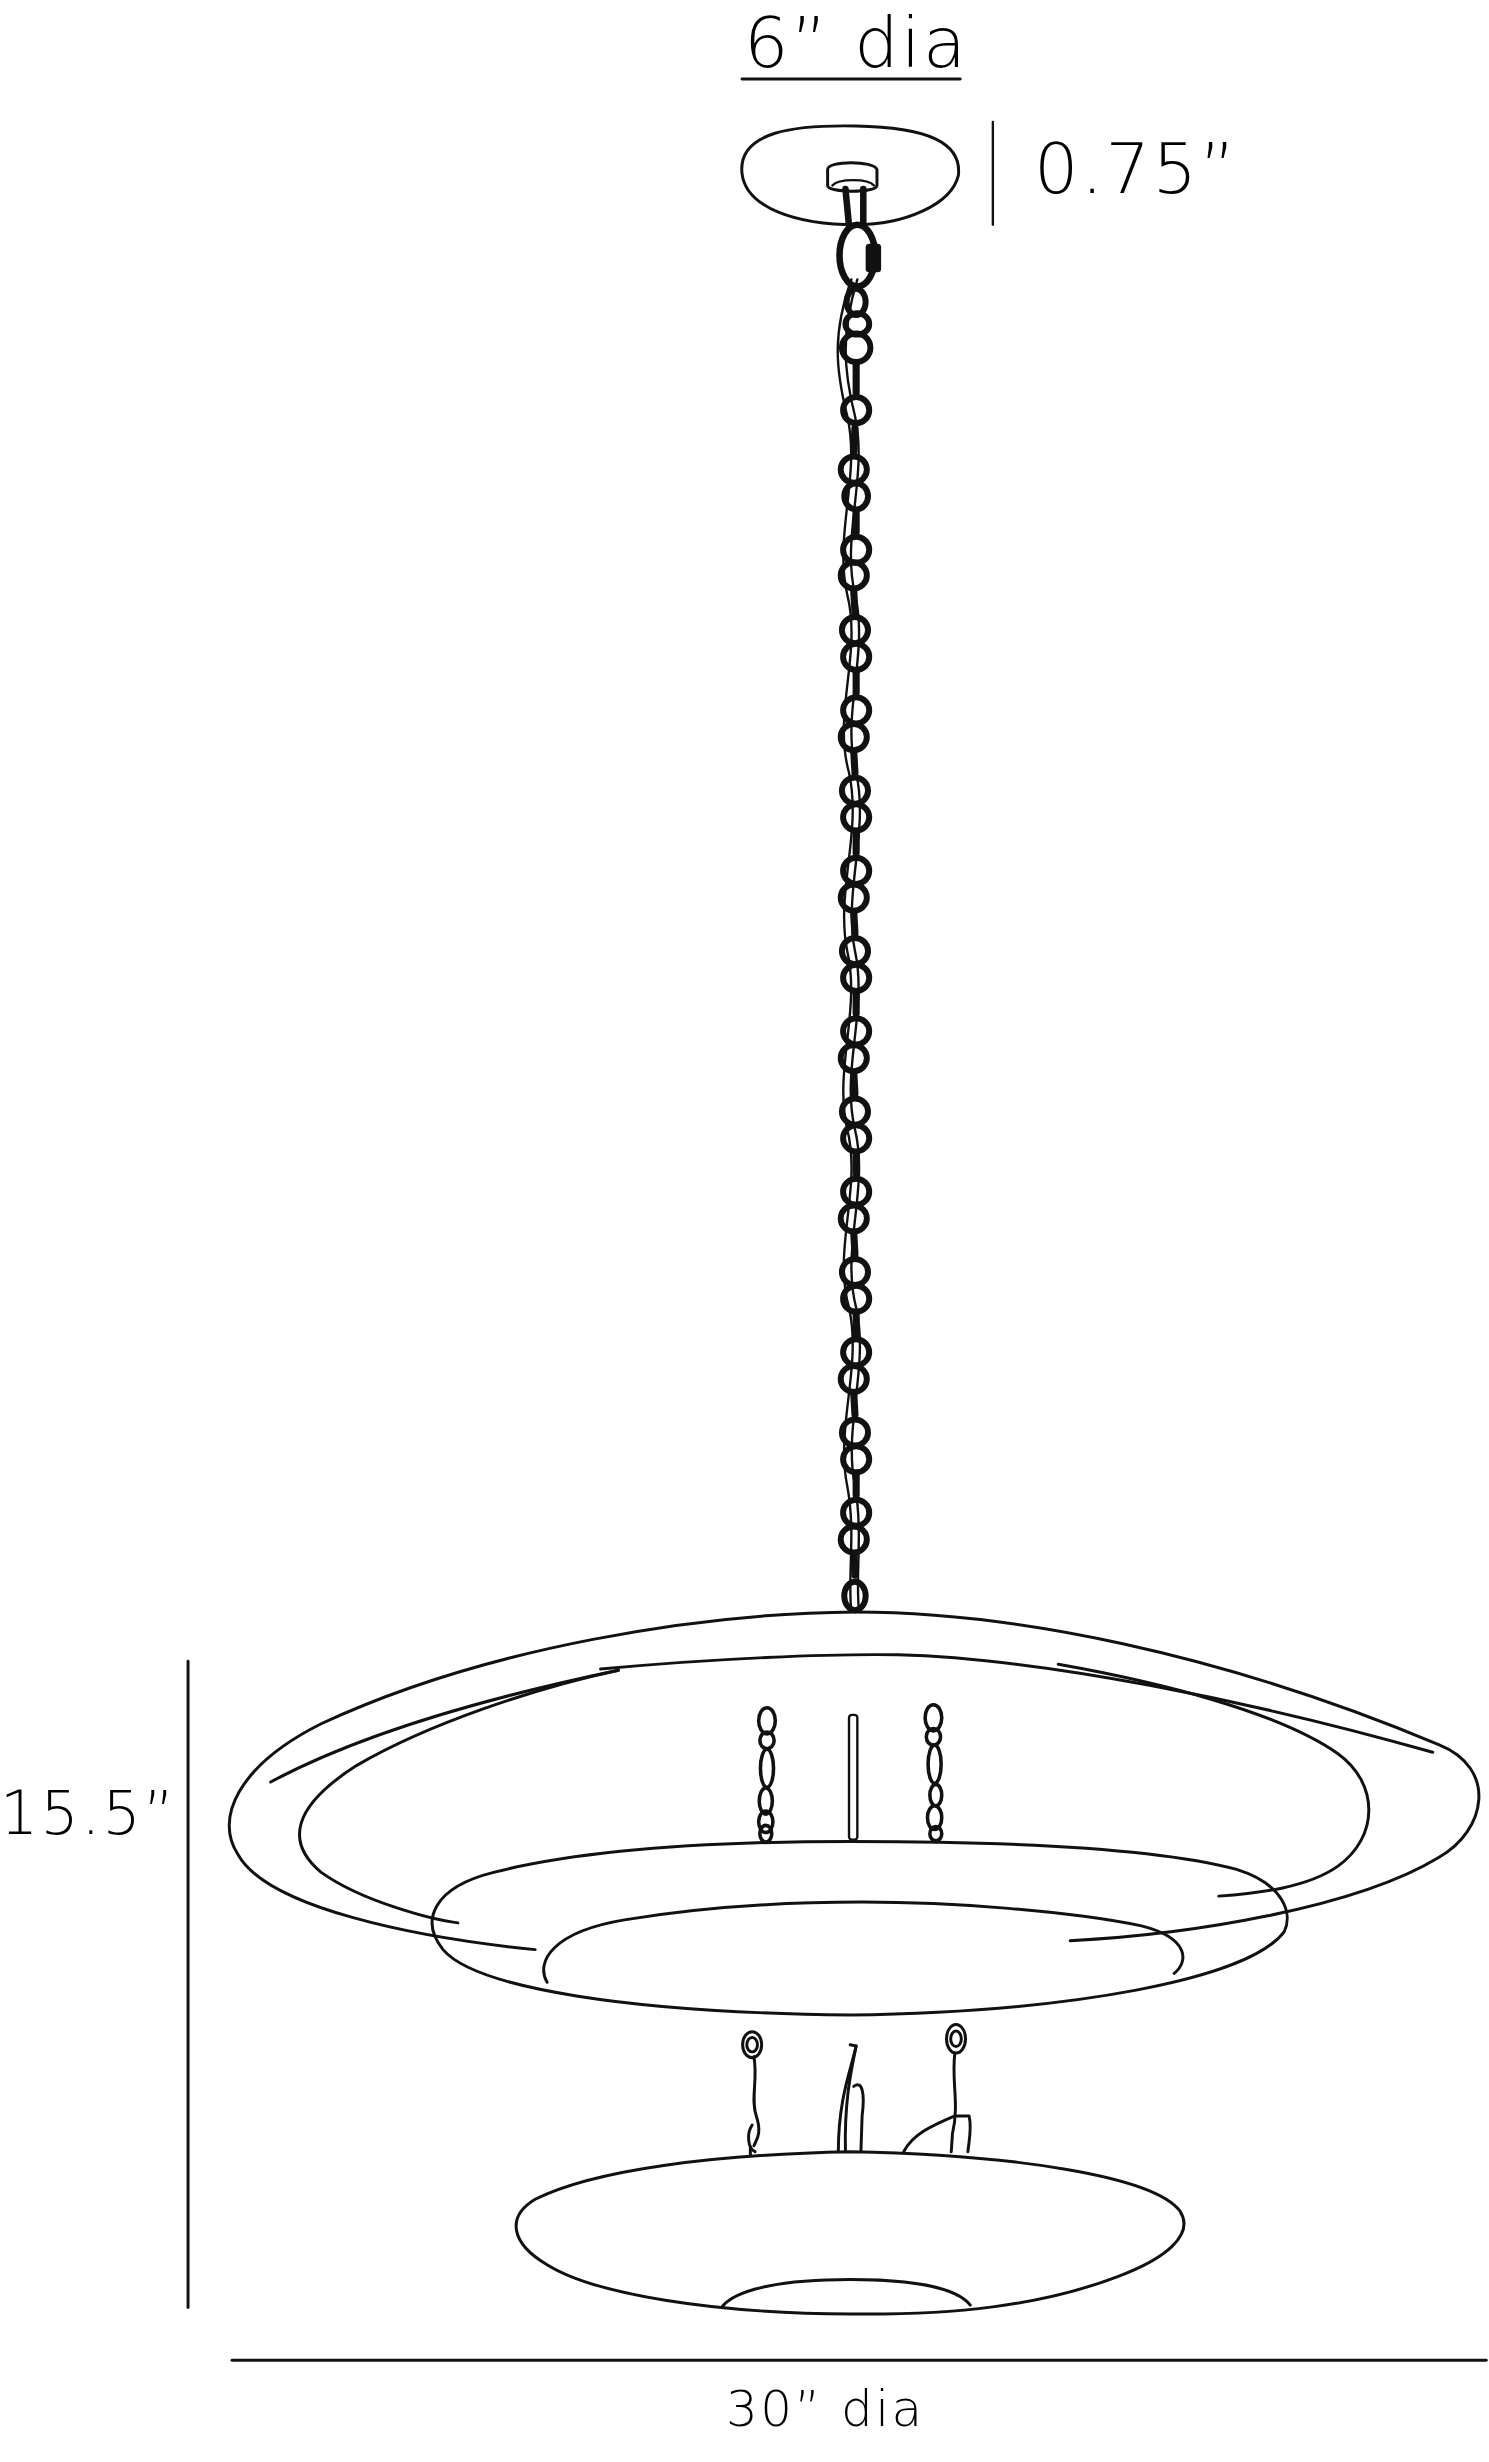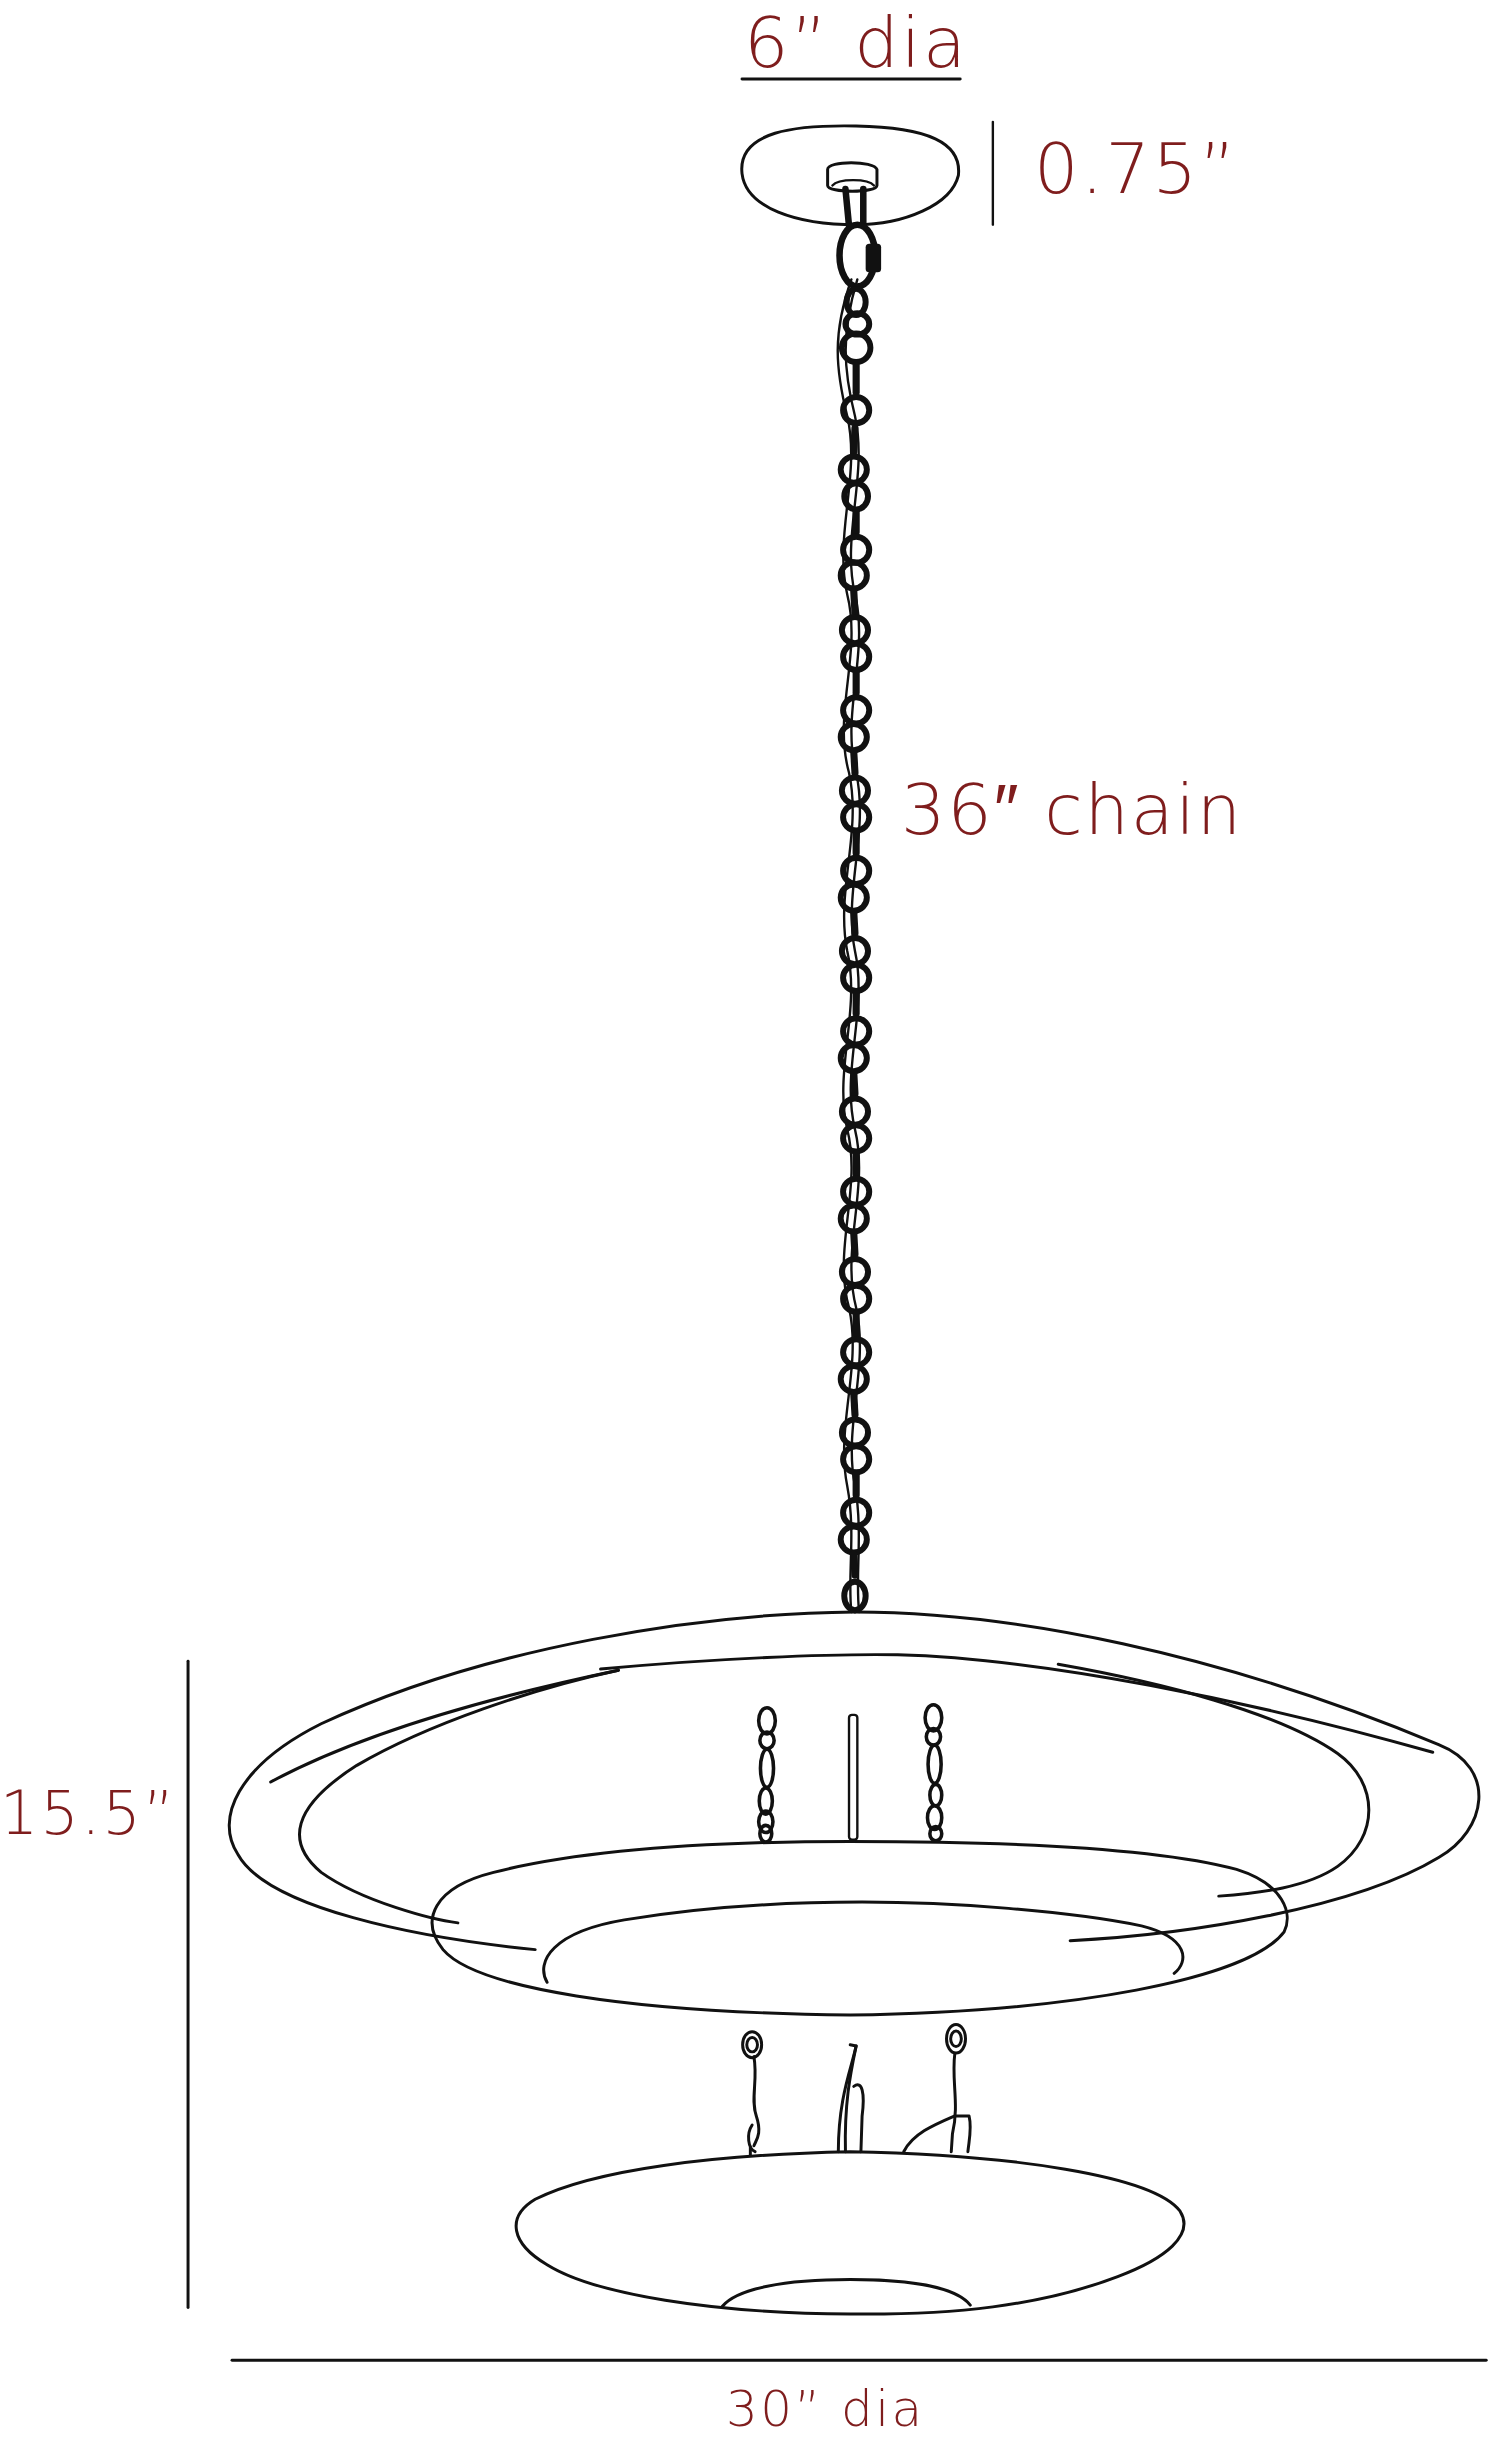--- a/index.html
+++ b/index.html
@@ -18,21 +18,21 @@
     .drawing {
       position: absolute;
       left: 0;
       top: 0;
       width: 1490px;
       height: 2462px;
     }
     .label {
       position: absolute;
       font-weight: 300;
-      color: #7f1d1d;
+      color: #000000;
       white-space: nowrap;
       line-height: 1;
       letter-spacing: 2.4px;
     }
     .label-top {
       left: 744px;
       top: 8.3px;
       font-size: 70px;
     }
     .label-canopy-h {
@@ -216,19 +216,18 @@
 
     <path d="M1215,3880 C1240,3850 1320,3835 1430,3835 C1540,3835 1610,3850 1632,3878"></path>
   </g>
 </svg>
 
 <div class="label label-top">6” dia</div>
 
 <div class="label label-canopy-h">0.75”</div>
 
 <div class="label label-chain">
-  <div>36″ chain</div>
 </div>
 
 <div class="label label-height">15.5”</div>
 
 <div class="label label-width">30” dia</div>
 
 
 </body></html>

